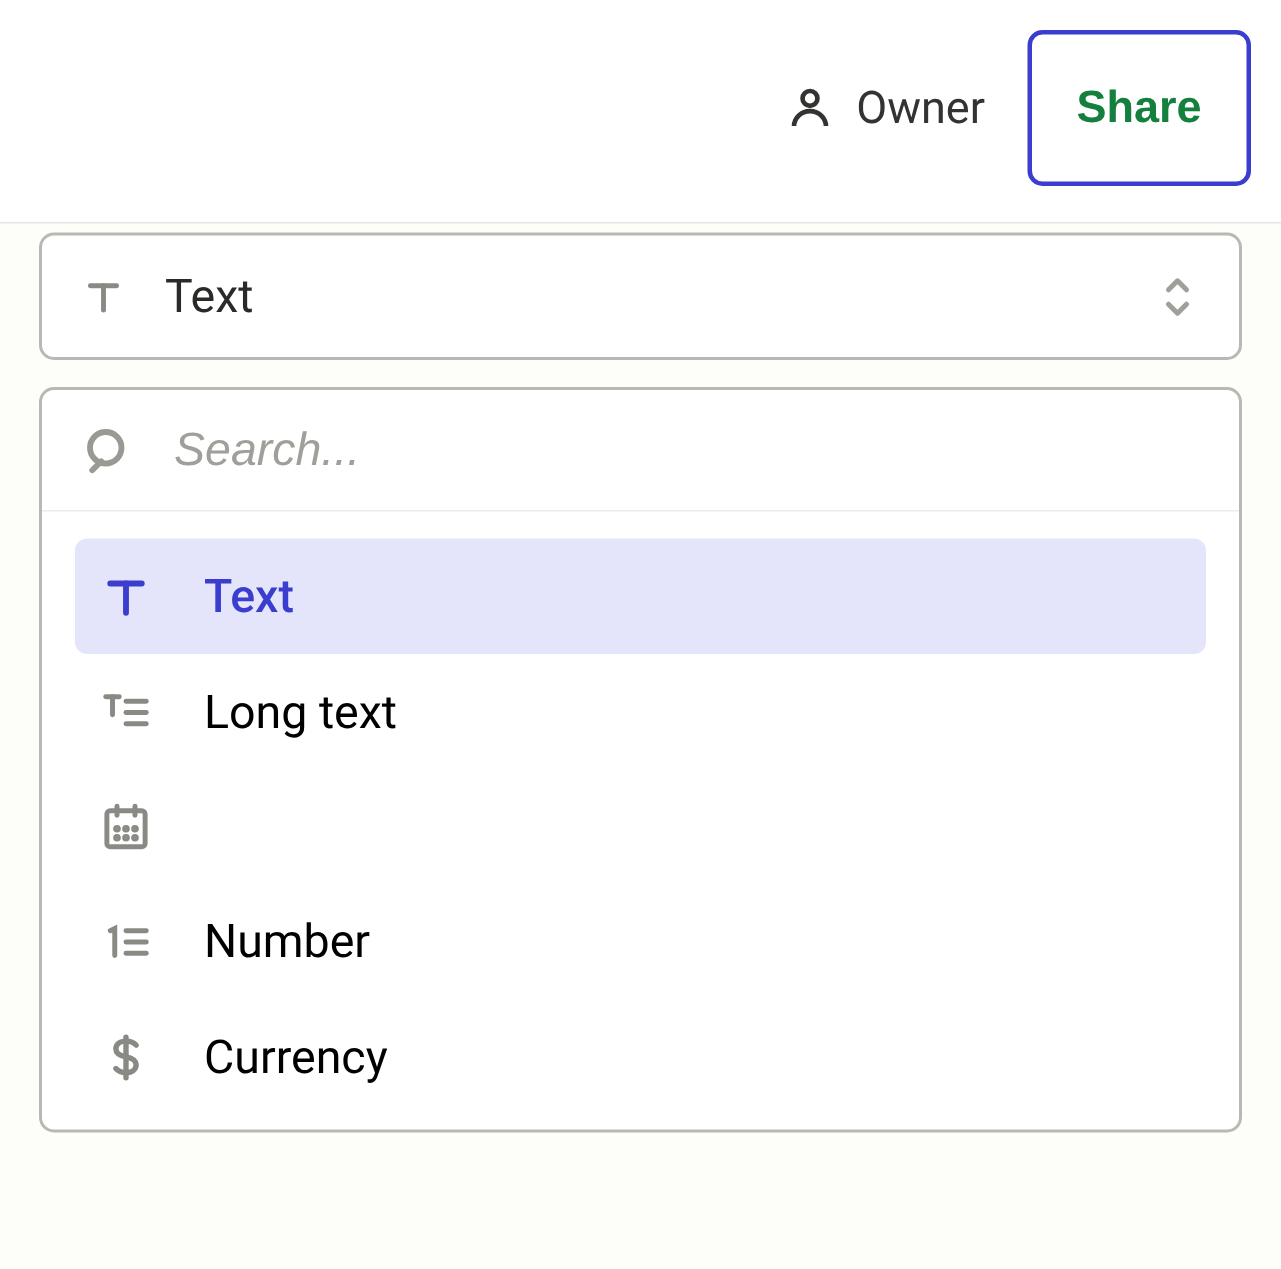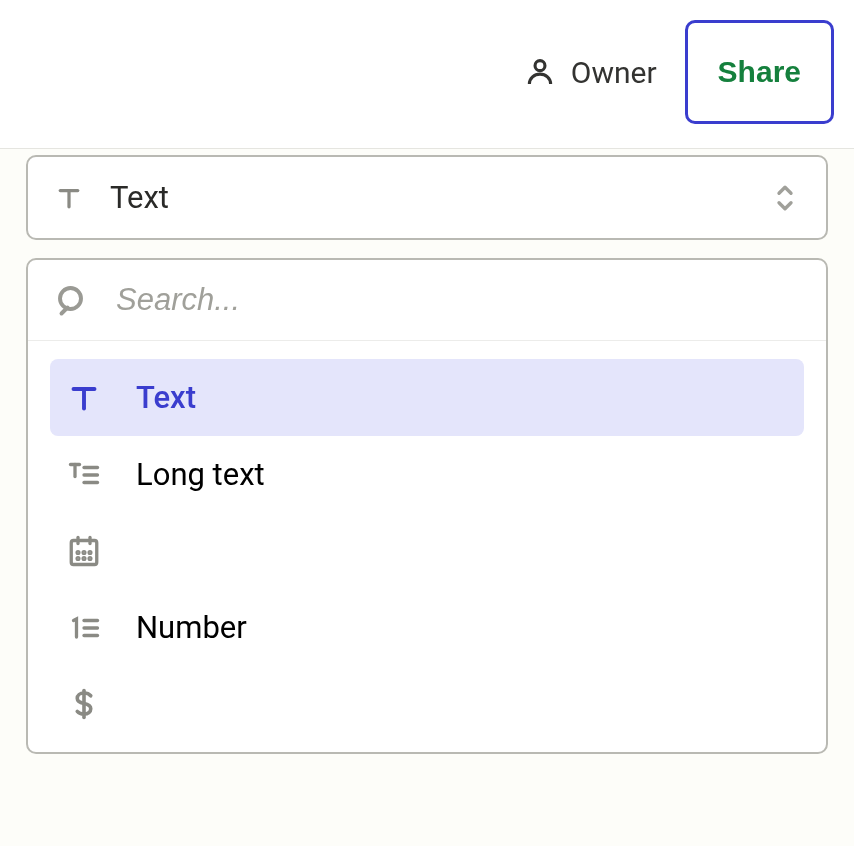--- a/index.html
+++ b/index.html
@@ -252,19 +252,20 @@
         <span class="opt-label">Number</span>
       </div>
 
       <div class="option">
         <span class="opt-icon">
           <svg viewBox="0 0 24 24" fill="none" stroke="currentColor" stroke-width="2.4" stroke-linecap="round">
             <path d="M12 3v18"></path>
             <path d="M16.5 6.5c-1-1.2-2.6-1.8-4.5-1.8-2.8 0-4.5 1.5-4.5 3.5s1.5 2.9 4.5 3.5 4.5 1.5 4.5 3.5-1.7 3.5-4.5 3.5c-1.9 0-3.5-.6-4.5-1.8"></path>
           </svg>
         </span>
+        <span class="opt-label">Currency</span>
       </div>
 
 
     </div>
   </div>
 
 </div>
 
 </body></html>

